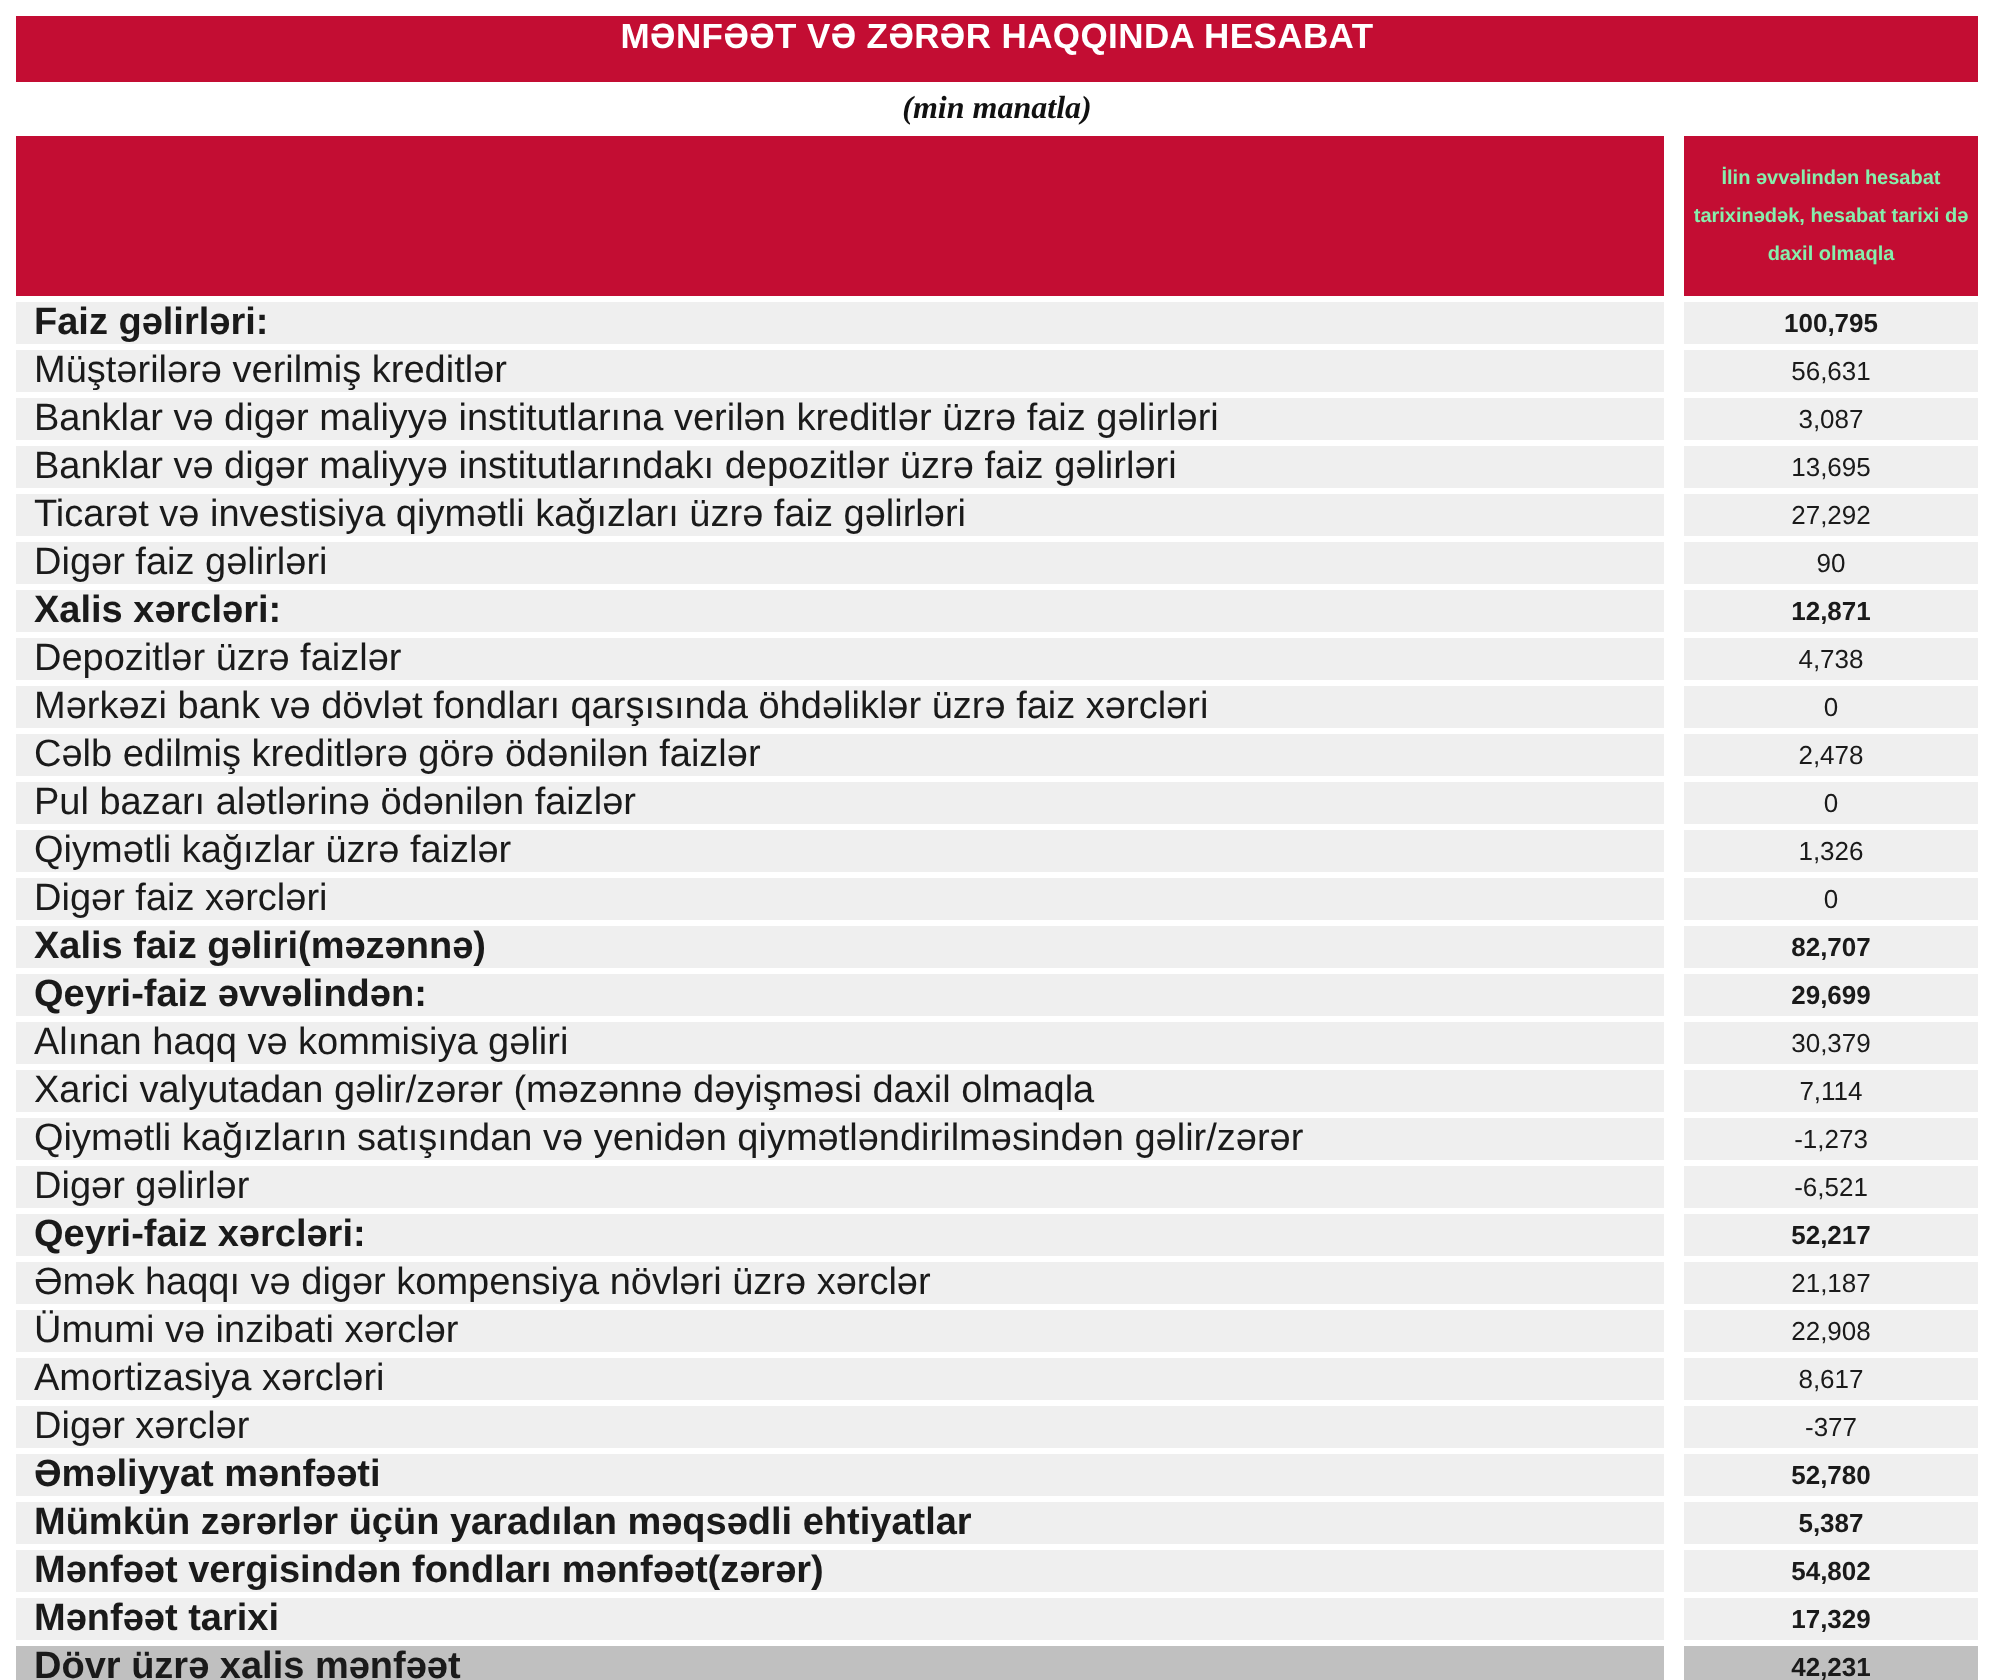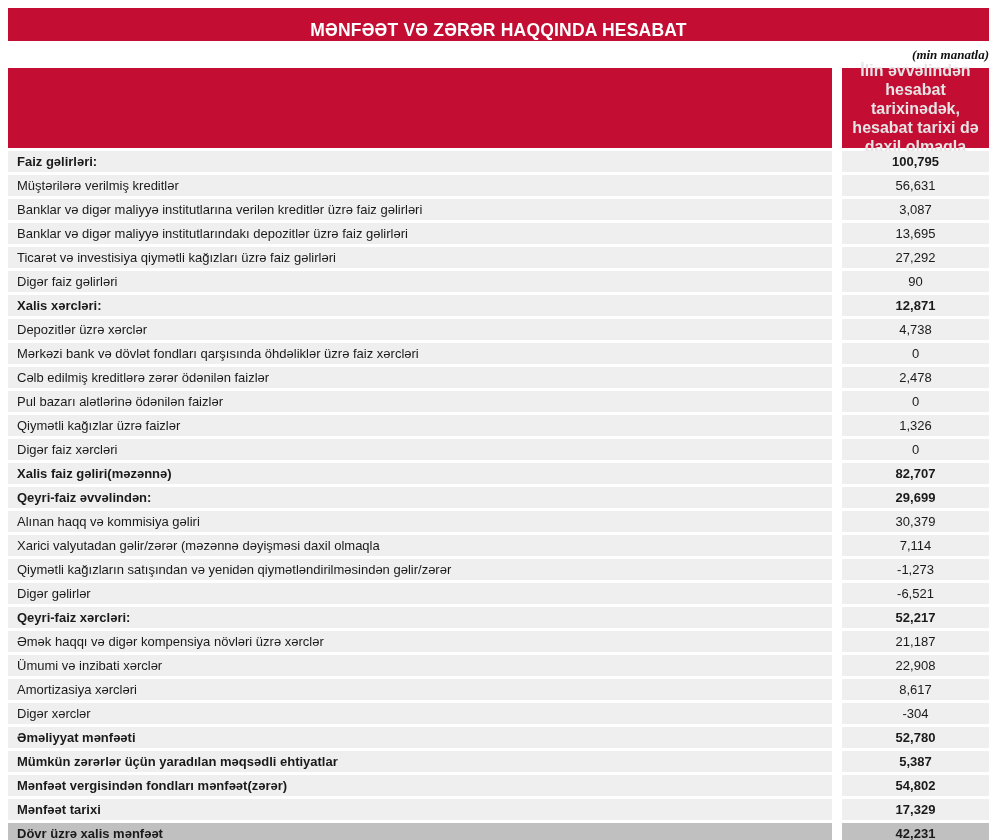--- a/index.html
+++ b/index.html
@@ -12,49 +12,49 @@
   *{box-sizing:border-box;margin:0;padding:0;}
   html,body{background:#ffffff;}
   body{
     width:997px;height:840px;overflow:hidden;
     font-family:"Liberation Sans", sans-serif;
     color:var(--text);
   }
   .wrap{margin:8px;width:981px;}
   .title-bar{
     height:33px;background:var(--red);
-    display:flex;align-items:flex-end;justify-content:center;
+    display:flex;align-items:flex-start;justify-content:center;
   }
   .title-bar span{
     color:#ffffff;font-weight:bold;font-size:17.5px;letter-spacing:.2px;
   }
   .unit-note{
-    text-align:right;
+    text-align:center;
     font-family:"Liberation Serif", serif;
     font-style:italic;font-weight:bold;
-    font-size:13px;color:#111111;
+    font-size:16px;color:#111111;
     margin-top:6px;margin-bottom:6px;height:15px;line-height:15px;
   }
   .grid{
     display:grid;
     grid-template-columns:824px 147px;
     column-gap:10px;row-gap:3px;
   }
   .hdr-cell{
     background:var(--red);height:80px;
   }
   .hdr-cell.value-hdr{
     display:flex;align-items:center;justify-content:center;
-    text-align:center;color:#e5e5e5;font-weight:bold;
-    font-size:16px;line-height:19px;padding:0 2px;
+    text-align:center;color:#86efac;font-weight:bold;
+    font-size:10px;line-height:19px;padding:0 2px;
   }
   .cell{
     background:var(--row-bg);height:21px;
     display:flex;align-items:center;
-    font-size:13px;line-height:21px;
+    font-size:19px;line-height:21px;
   }
   .cell.label{padding-left:9px;padding-right:4px;white-space:nowrap;overflow:hidden;}
   .cell.value{justify-content:center;font-size:13px;}
   .row-bold .cell{font-weight:bold;}
   .row-total .cell{background:var(--total-bg);font-weight:bold;}
 </style>
 </head>
 <body>
 
 <div class="wrap">
@@ -98,31 +98,31 @@
     <div class="cell label">Digər faiz gəlirləri</div>
     <div class="cell value">90</div>
   </div>
 
   <div class="row row-bold" style="display:contents;">
     <div class="cell label">Xalis xərcləri:</div>
     <div class="cell value">12,871</div>
   </div>
 
   <div class="row" style="display:contents;">
-    <div class="cell label">Depozitlər üzrə xərclər</div>
+    <div class="cell label">Depozitlər üzrə faizlər</div>
     <div class="cell value">4,738</div>
   </div>
 
   <div class="row" style="display:contents;">
     <div class="cell label">Mərkəzi bank və dövlət fondları qarşısında öhdəliklər üzrə faiz xərcləri</div>
     <div class="cell value">0</div>
   </div>
 
   <div class="row" style="display:contents;">
-    <div class="cell label">Cəlb edilmiş kreditlərə zərər ödənilən faizlər</div>
+    <div class="cell label">Cəlb edilmiş kreditlərə görə ödənilən faizlər</div>
     <div class="cell value">2,478</div>
   </div>
 
   <div class="row" style="display:contents;">
     <div class="cell label">Pul bazarı alətlərinə ödənilən faizlər</div>
     <div class="cell value">0</div>
   </div>
 
   <div class="row" style="display:contents;">
     <div class="cell label">Qiymətli kağızlar üzrə faizlər</div>
@@ -179,21 +179,21 @@
     <div class="cell value">22,908</div>
   </div>
 
   <div class="row" style="display:contents;">
     <div class="cell label">Amortizasiya xərcləri</div>
     <div class="cell value">8,617</div>
   </div>
 
   <div class="row" style="display:contents;">
     <div class="cell label">Digər xərclər</div>
-    <div class="cell value">-304</div>
+    <div class="cell value">-377</div>
   </div>
 
   <div class="row row-bold" style="display:contents;">
     <div class="cell label">Əməliyyat mənfəəti</div>
     <div class="cell value">52,780</div>
   </div>
 
   <div class="row row-bold" style="display:contents;">
     <div class="cell label">Mümkün zərərlər üçün yaradılan məqsədli ehtiyatlar</div>
     <div class="cell value">5,387</div>

